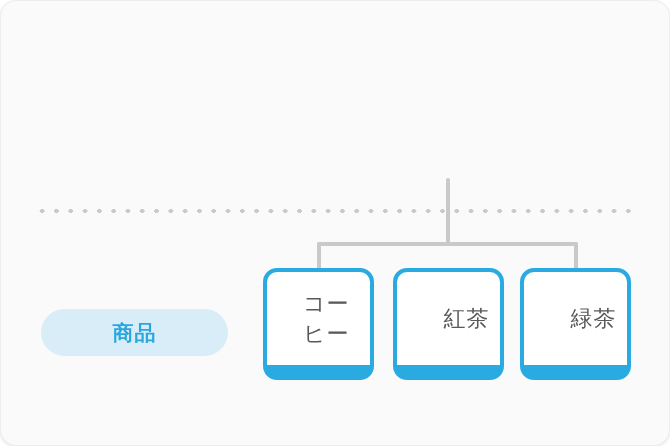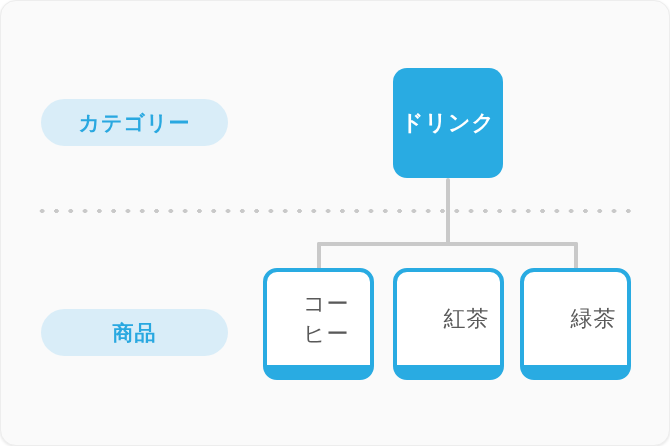--- a/index.html
+++ b/index.html
@@ -103,27 +103,21 @@
   }
   .child-0 { left: 262px; }
   .child-1 { left: 392px; }
   .child-2 { left: 519px; }
 </style>
 </head>
 <body>
 
 <div class="card">
 
-  <div class="pill pill-category">
-    <span>カテゴリー</span>
-  </div>
 
-  <div class="node-root">
-    <span>ドリンク</span>
-  </div>
 
   <div class="connector conn-root-v"></div>
   <div class="connector conn-h"></div>
   <div class="connector conn-left-v"></div>
   <div class="connector conn-right-v"></div>
 
   <div class="dotted-divider"></div>
 
   <div class="pill pill-product">
     <span>商品</span>

